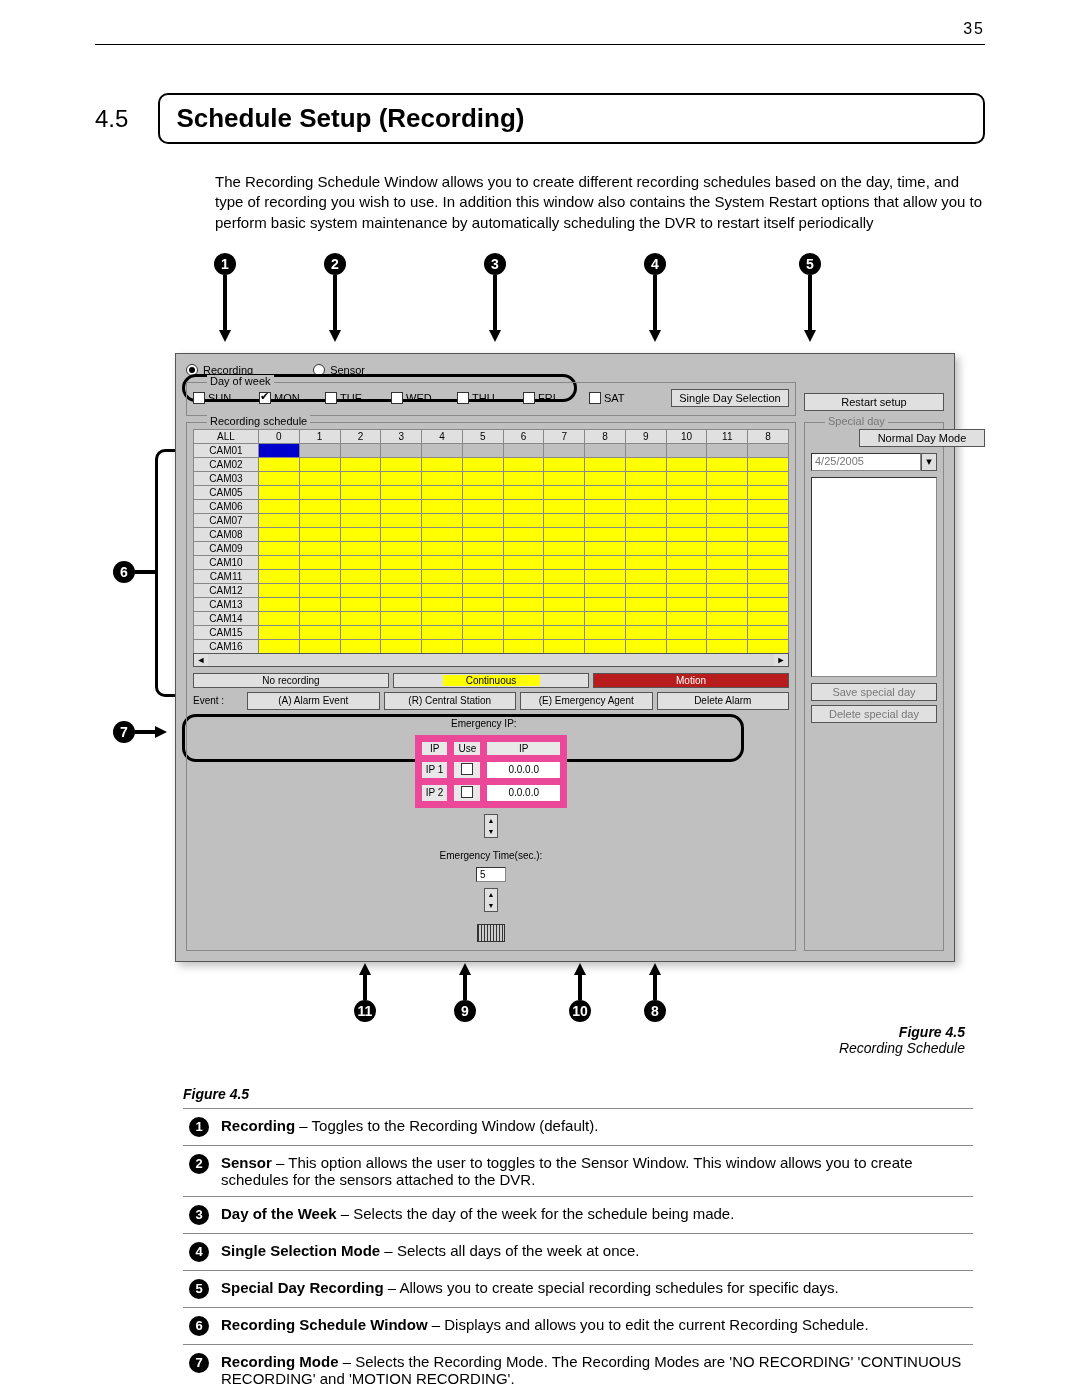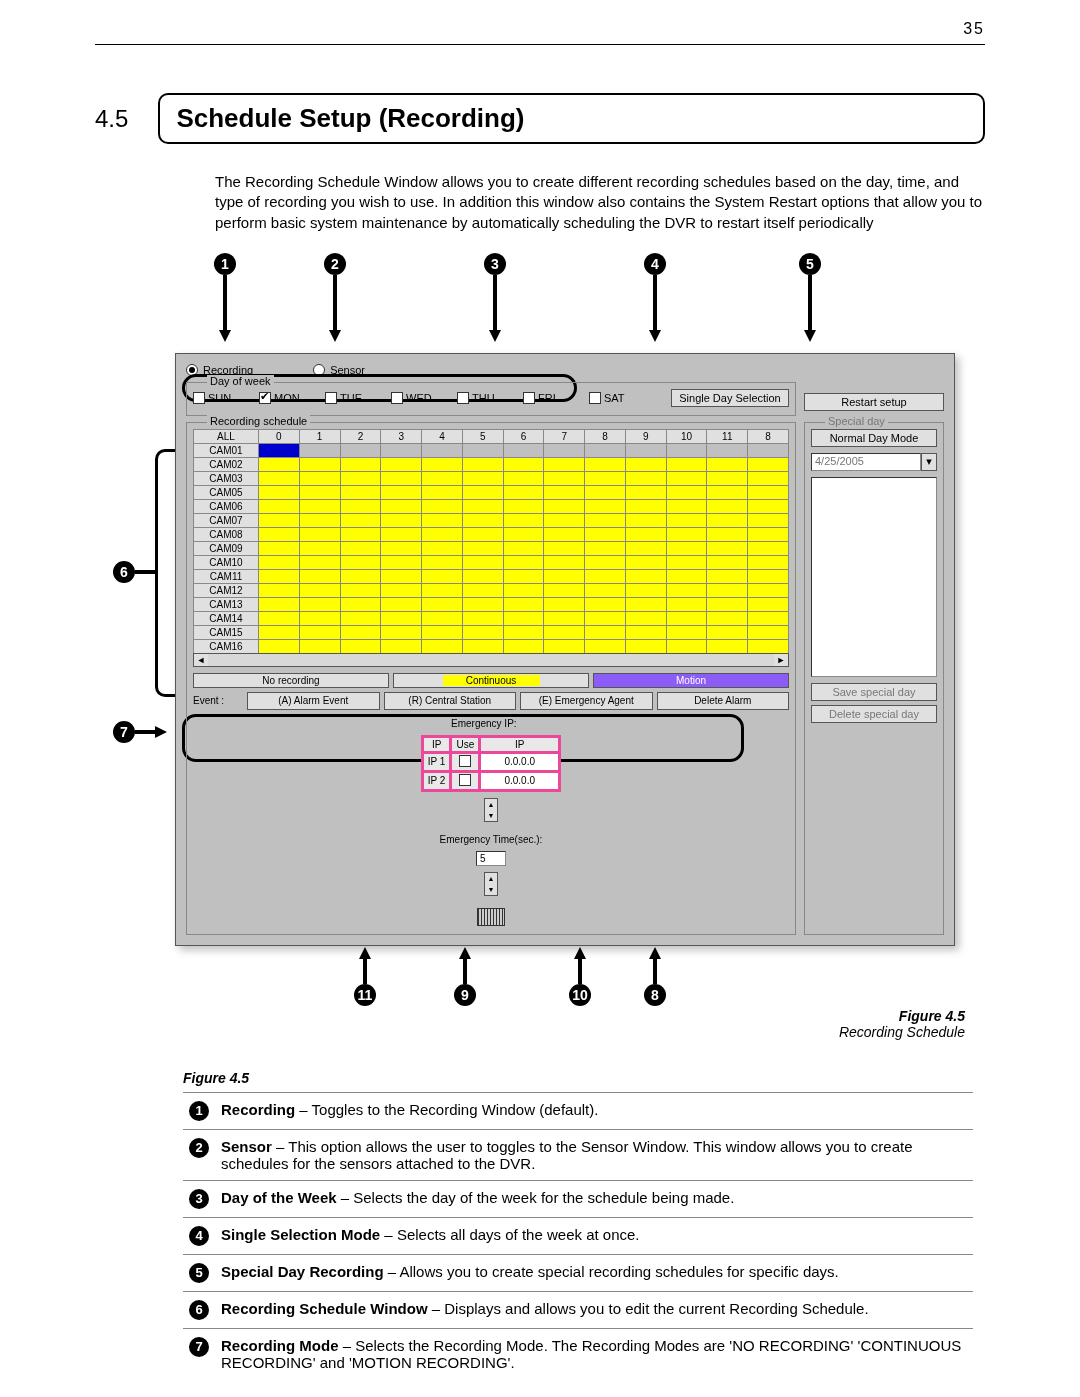--- a/index.html
+++ b/index.html
@@ -237,34 +237,34 @@
     display: flex; align-items: center; justify-content: center; font-size: 9px;
   }
   .hscroll .track { flex: 1; background: #d8d8d8; }
   .legend-row {
     display: flex; gap: 4px; margin: 6px 0 4px 0; justify-content: center;
   }
   .legend-btn {
     flex: 1; border: 1px solid #555; text-align: center; font-size: 10px;
     padding: 1px 0; background: #e0e0e0;
   }
-  .legend-btn.blue { background: #8b5cf6; color: #fff; }
+  .legend-btn.blue { background: #b91c1c; color: #fff; }
   .legend-btn.yellow-strip { position: relative; }
   .legend-btn.yellow-strip::before {
     content: ""; position: absolute; left: 25%; right: 25%; top: 1px; bottom: 1px;
     background: #ffff00; z-index: 0;
   }
   .legend-btn.yellow-strip span { position: relative; z-index: 1; }
   .event-row {
     display: flex; align-items: center; gap: 4px; font-size: 10px; margin-bottom: 8px;
   }
   .event-row .btn { font-size: 10px; padding: 1px 4px; flex: 1; }
   .ip-row { display: flex; align-items: center; gap: 6px; font-size: 10px; flex-direction: column; }
   .ip-table { border-collapse: collapse; font-size: 10px; }
-  .ip-table th, .ip-table td { border: 3px solid #ec4899; padding: 1px 4px; text-align: center; background: #e8e8e8; font-weight: normal; }
+  .ip-table th, .ip-table td { border: 7px solid #ec4899; padding: 1px 4px; text-align: center; background: #e8e8e8; font-weight: normal; }
   .ip-table td.ipcell { background: #fff; width: 80px; }
   .spin {
     display: flex; flex-direction: column; border: 1px solid #555; width: 14px;
   }
   .spin div { height: 11px; background: #e0e0e0; font-size: 7px; display: flex; align-items:center; justify-content:center; }
   .field { background: #fff; border: 1px inset #888; padding: 1px 3px; }
   .disabled { color: #777; }
   .kb-icon {
     width: 28px; height: 18px; border: 1px solid #333; background: repeating-linear-gradient(90deg,#333 0 1px,#ccc 1px 3px);
     display:inline-block;
@@ -737,21 +737,21 @@
                 <div>▲</div>
                 <div>▼</div>
               </div>
             <span style="width:12px"></span>
             <span class="kb-icon"></span>
           </div>
         </div>
 
         <div class="groupbox special-col">
           <span class="groupbox-title disabled">Special day</span>
-          <div class="btn" style="width:100%; margin-bottom:6px;">Normal Day Mode</div>
+          <div class="btn" style="width:100%; margin-bottom:6px;margin-left:48px;">Normal Day Mode</div>
           <div style="display:flex;">
             <span class="field disabled" style="flex:1">4/25/2005</span>
             <span class="btn" style="width:16px">▾</span>
           </div>
           <div style="background:#fff; border:1px inset #888; height:200px; margin:6px 0;"></div>
           <div class="btn disabled" style="width:100%; margin-bottom:4px;">Save special day</div>
           <div class="btn disabled" style="width:100%;">Delete special day</div>
         </div>
       </div>
     </div>

